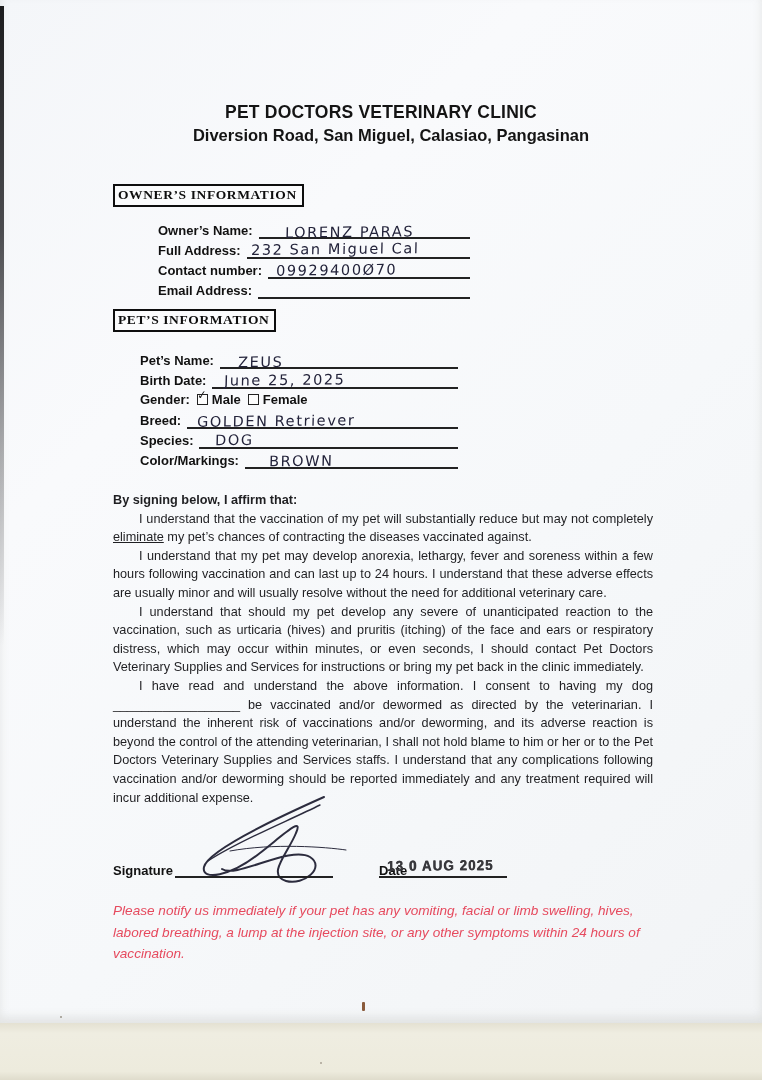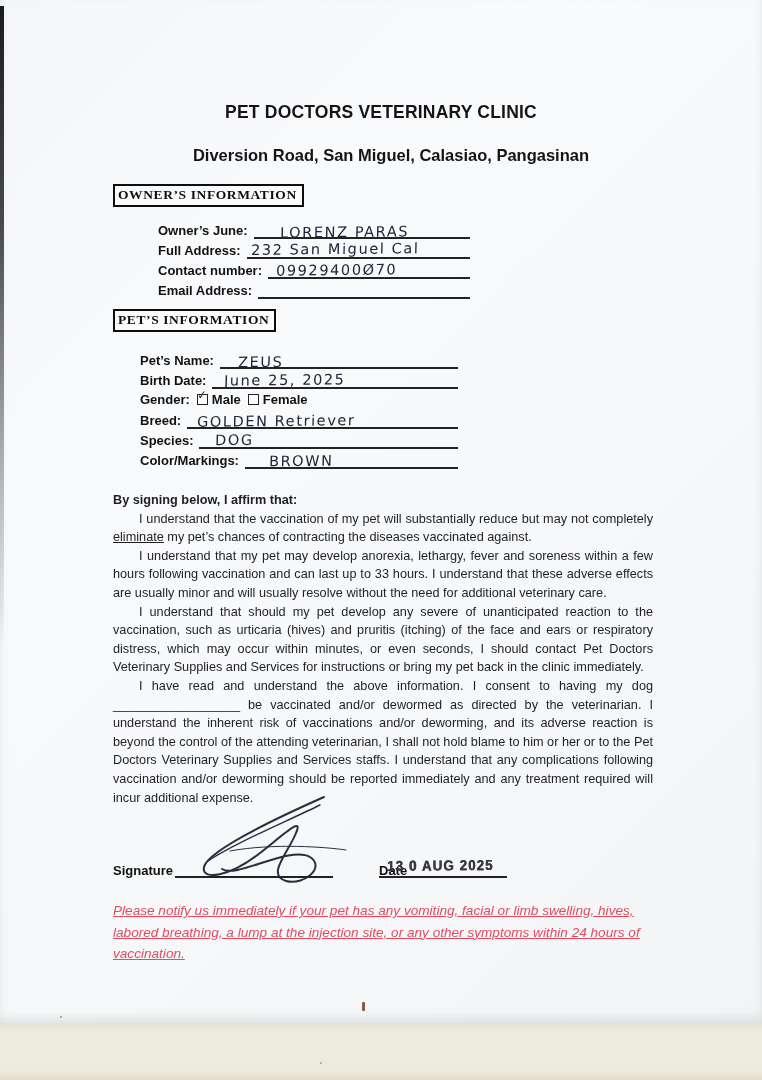--- a/index.html
+++ b/index.html
@@ -20,21 +20,21 @@
     background:linear-gradient(180deg,#e4e1d2 0%,#efede1 18%,#edebdd 85%,#dfdccc 100%);
   }
   .left-edge-shadow{
     position:absolute;left:0;top:6px;width:4px;height:640px;
     background:linear-gradient(180deg,rgba(10,10,12,.92) 0%,rgba(20,20,24,.75) 35%,rgba(40,40,44,.35) 70%,rgba(60,60,64,0) 100%);
   }
   .speck{position:absolute;border-radius:1px;}
 
   .header{position:absolute;left:0;top:102px;width:762px;text-align:center;color:#141414;}
   .clinic-name{font-size:17.5px;font-weight:bold;letter-spacing:.2px;}
-  .clinic-address{font-size:16.5px;font-weight:bold;margin-top:23px;padding-left:20px;}
+  .clinic-address{font-size:16.5px;font-weight:bold;margin-top:3px;padding-left:20px;}
 
   .section-title{
     position:absolute;display:inline-block;
     border:2px solid #0e0e0e;background:rgba(255,255,255,.4);
     font-family:"Liberation Serif", serif;font-weight:bold;
     font-size:13.5px;letter-spacing:.6px;color:#0e0e0e;
     padding:1px 5px 2px 3px;
   }
   .owner-title{left:113px;top:184px;}
   .pet-title{left:113px;top:309px;}
@@ -78,21 +78,21 @@
   .date-stamp{
     position:absolute;left:274px;bottom:6px;
     font-size:14.5px;font-weight:bold;letter-spacing:1.2px;color:#38383c;
     transform:scaleX(.92) rotate(-.5deg);transform-origin:left bottom;white-space:nowrap;
     text-shadow:.6px 0 0 #38383c;
   }
   .sig-svg{position:absolute;left:178px;top:791px;}
 
   .footer-note{
     position:absolute;left:113px;top:900px;width:546px;
-    font-style:italic;font-size:13.6px;line-height:21.6px;font-weight:500;text-decoration:underline;
+    font-style:italic;font-size:13.6px;line-height:21.6px;font-weight:500;
   }
 </style>
 </head>
 <body>
 
 <div class="scan">
   <div class="paper"></div>
   <div class="scanner-bed"></div>
   <div class="left-edge-shadow"></div>
   <div class="speck" style="left:362px;top:1002px;width:3px;height:9px;background:#8a5b3c;"></div>
@@ -100,21 +100,21 @@
   <div class="speck" style="left:320px;top:1062px;width:2px;height:2px;background:#a8a295;"></div>
 
   <div class="header">
     <div class="clinic-name">PET DOCTORS VETERINARY CLINIC</div>
     <div class="clinic-address">Diversion Road, San Miguel, Calasiao, Pangasinan</div>
   </div>
 
   <div class="section-title owner-title">OWNER’S INFORMATION</div>
   <div class="fields owner-fields">
     <div class="frow">
-      <span class="lbl">Owner’s June:</span>
+      <span class="lbl">Owner’s Name:</span>
       <span class="line">
         <span class="hw" style="left:26px;">LORENZ PARAS</span>
       </span>
     </div>
     <div class="frow">
       <span class="lbl">Full Address:</span>
       <span class="line">
         <span class="hw" style="left:4px;bottom:0px;">232 San Miguel Cal</span>
       </span>
     </div>
@@ -171,21 +171,21 @@
       <span class="lbl">Color/Markings:</span>
       <span class="line">
         <span class="hw" style="left:24px;bottom:-2px;">BROWN</span>
       </span>
     </div>
   </div>
 
   <div class="body-text">
     <div class="bt-heading">By signing below, I affirm that:</div>
     <p><span>I understand that the vaccination of my pet will substantially reduce but may not completely </span><span class="u">eliminate</span><span> my pet’s chances of contracting the diseases vaccinated against.</span></p>
-    <p>I understand that my pet may develop anorexia, lethargy, fever and soreness within a few hours following vaccination and can last up to 33 hours. I understand that these adverse effects are usually minor and will usually resolve without the need for additional veterinary care.</p>
+    <p>I understand that my pet may develop anorexia, lethargy, fever and soreness within a few hours following vaccination and can last up to 24 hours. I understand that these adverse effects are usually minor and will usually resolve without the need for additional veterinary care.</p>
     <p>I understand that should my pet develop any severe of unanticipated reaction to the vaccination, such as urticaria (hives) and pruritis (itching) of the face and ears or respiratory distress, which may occur within minutes, or even seconds, I should contact Pet Doctors Veterinary Supplies and Services for instructions or bring my pet back in the clinic immediately.</p>
     <p>I have read and understand the above information. I consent to having my dog __________________ be vaccinated and/or dewormed as directed by the veterinarian. I understand the inherent risk of vaccinations and/or deworming, and its adverse reaction is beyond the control of the attending veterinarian, I shall not hold blame to him or her or to the Pet Doctors Veterinary Supplies and Services staffs. I understand that any complications following vaccination and/or deworming should be reported immediately and any treatment required will incur additional expense.</p>
   </div>
 
   <svg class="sig-svg" width="172" height="104" viewBox="0 0 172 104">
     <g fill="none" stroke="#2c2c3e" stroke-width="2" stroke-linecap="round">
       <path d="M146 6 C 110 22, 30 58, 26 76 C 23 90, 52 86, 82 62 C 104 45, 126 24, 118 42 C 110 62, 88 84, 108 90 C 126 95, 148 76, 132 66 C 112 54, 58 88, 44 78"></path>
       <path d="M52 60 C 95 52, 148 56, 168 59" stroke-width="1"></path>
       <path d="M30 70 C 60 50, 110 30, 142 14" stroke-width="1.4"></path>
     </g>

